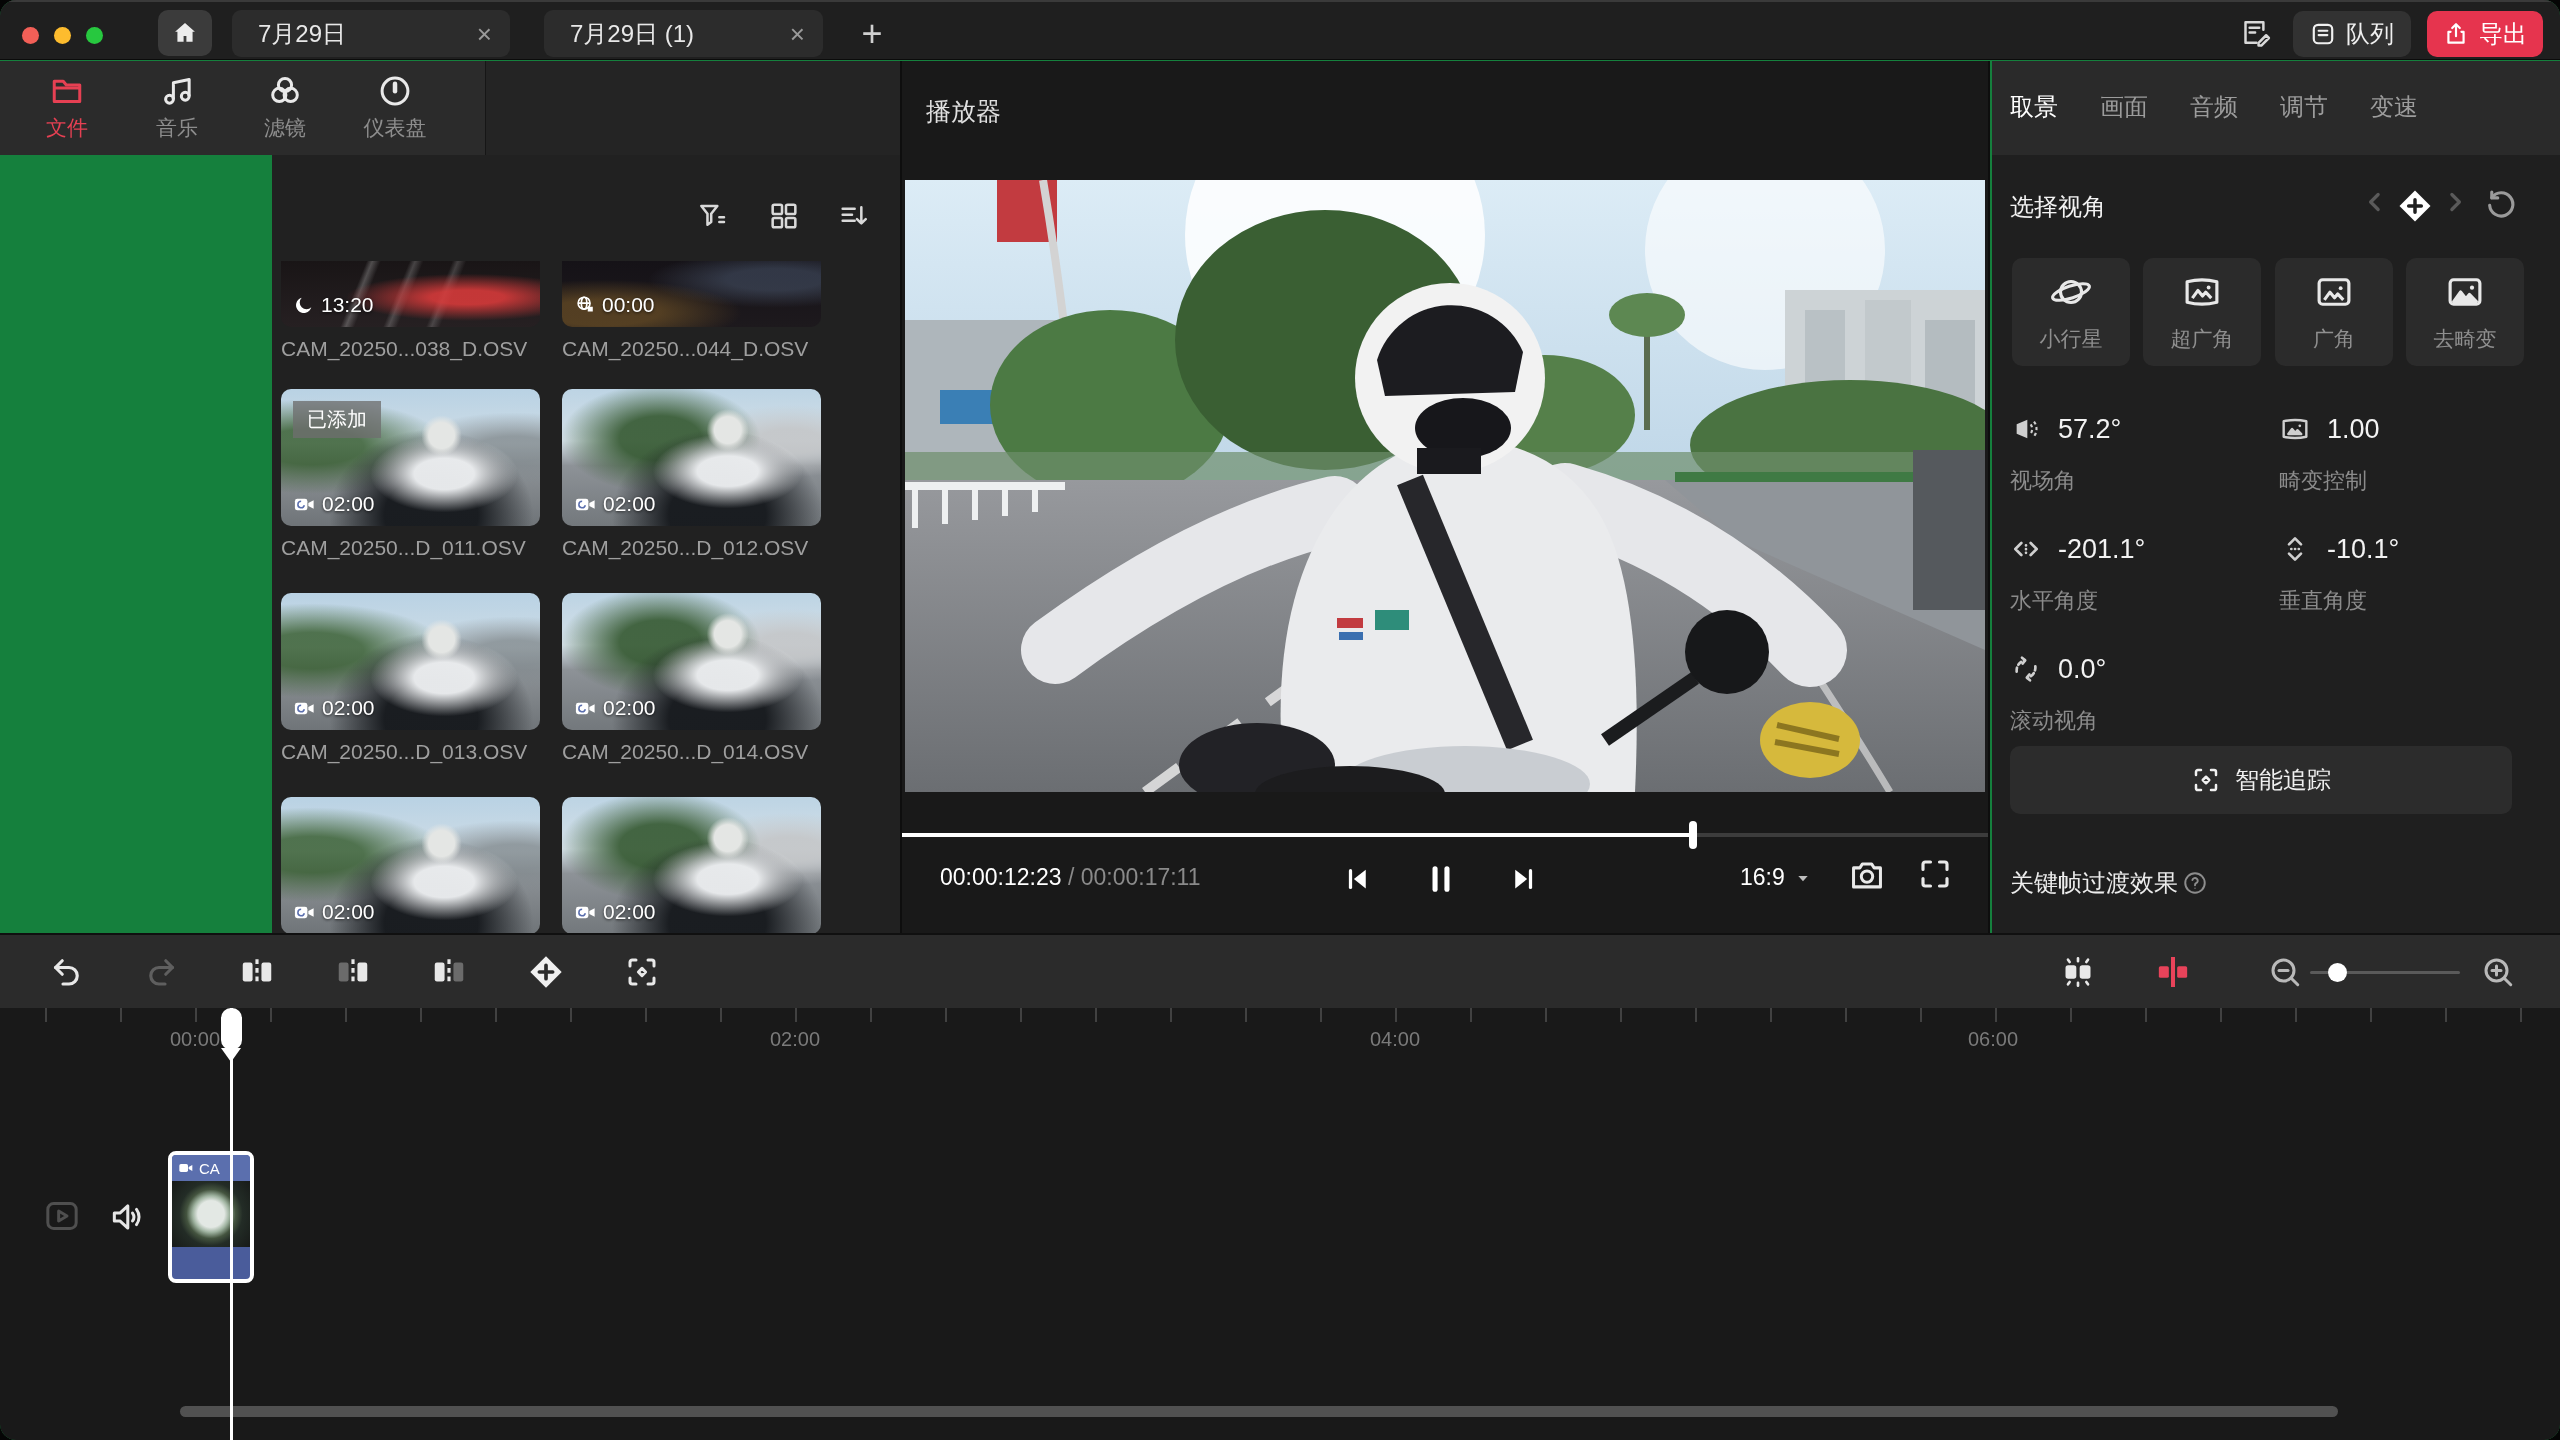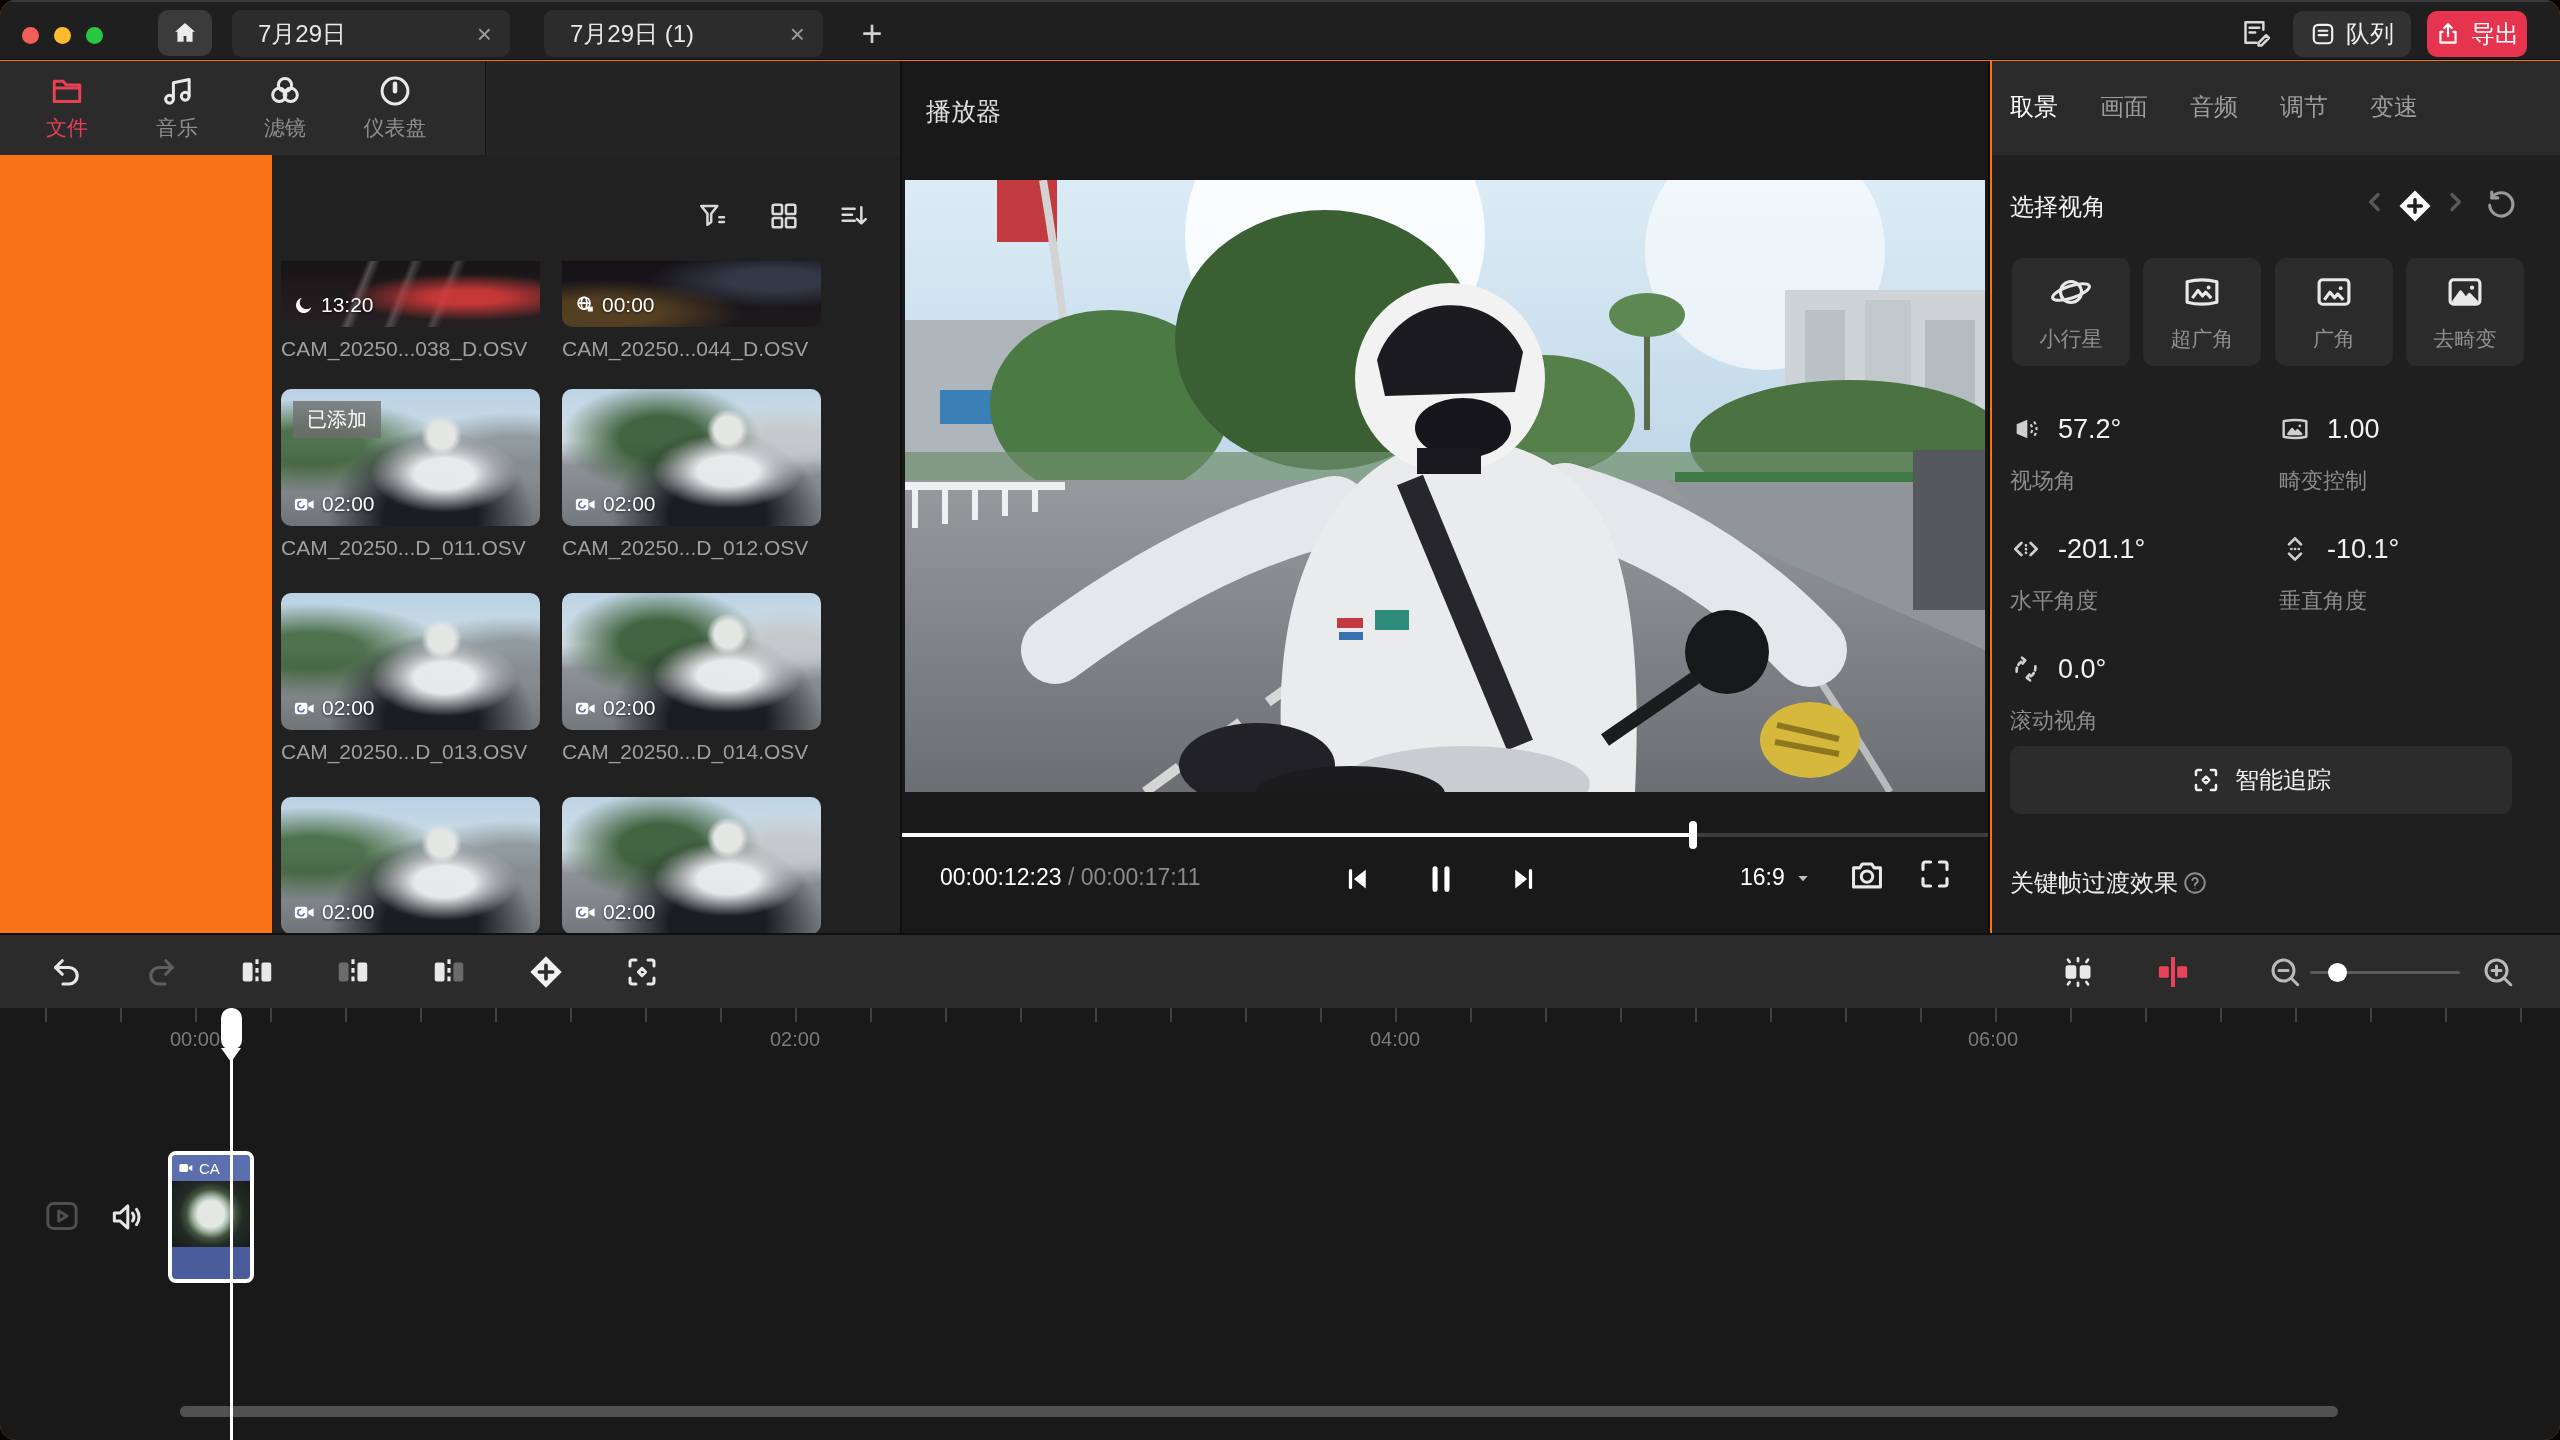--- a/index.html
+++ b/index.html
@@ -1,30 +1,30 @@
 <!DOCTYPE html>
 <html><head>
 <meta charset="utf-8">
 <style>
   * { margin:0; padding:0; box-sizing:border-box; }
   html,body { width:2560px; height:1440px; background:#050505; font-family:"Liberation Sans", sans-serif; }
-  .app { position:absolute; inset:0; background:#f97316; border-radius:16px; overflow:hidden; }
+  .app { position:absolute; inset:0; background:#15803d; border-radius:16px; overflow:hidden; }
 
   
   .titlebar { position:absolute; left:0; top:0; width:2560px; height:60px; background:#1f1f1f; border-top:2px solid #3a3a3a; border-bottom:1px solid #0b0b0b; }
   .dot { position:absolute; top:25px; width:17px; height:17px; border-radius:50%; }
   .homebtn { position:absolute; left:158px; top:8px; width:54px; height:46px; border-radius:10px; background:#3b3b3b; display:flex; align-items:center; justify-content:center; color:#ececec; }
   .doc-tab { position:absolute; top:8px; height:47px; background:#2c2c2c; border-radius:9px; display:flex; align-items:center; color:#e8e8e8; font-size:24px; }
   .doc-tab .lbl { padding-left:26px; white-space:nowrap; }
   .doc-tab .x { position:absolute; right:18px; color:#9a9a9a; font-size:26px; line-height:1; }
   .newtab { position:absolute; left:850px; top:10px; width:44px; height:44px; color:#cfcfcf; font-size:36px; display:flex; align-items:center; justify-content:center; font-weight:300;}
   .tb-icon { position:absolute; top:14px; color:#d9d9d9; }
   .pillbtn { position:absolute; top:9px; height:46px; border-radius:10px; display:flex; align-items:center; justify-content:center; gap:10px; font-size:24px; }
   .queue { left:2293px; width:118px; background:#323232; color:#f0f0f0; }
-  .export { left:2427px; width:100px; background:#e6344e; color:#fff; }
+  .export { left:2427px; width:116px; background:#e6344e; color:#fff; }
 
   
   .libhead { position:absolute; left:0; top:61px; width:485px; height:94px; background:#2b2b2b; }
   .libhead2 { position:absolute; left:485px; top:61px; width:415px; height:94px; background:#242424; border-left:1px solid #161616;}
   .ltab { position:absolute; top:12px; width:110px; display:flex; flex-direction:column; align-items:center; gap:5px; }
   .ltab .t { font-size:21px; color:#8d8d8d; }
   .ltab.active .t { color:#e64053; }
   .ltab .ic { color:#e9e9e9; height:36px; display:flex; align-items:center;}
   .ltab.active .ic { color:#e64053; }
 

